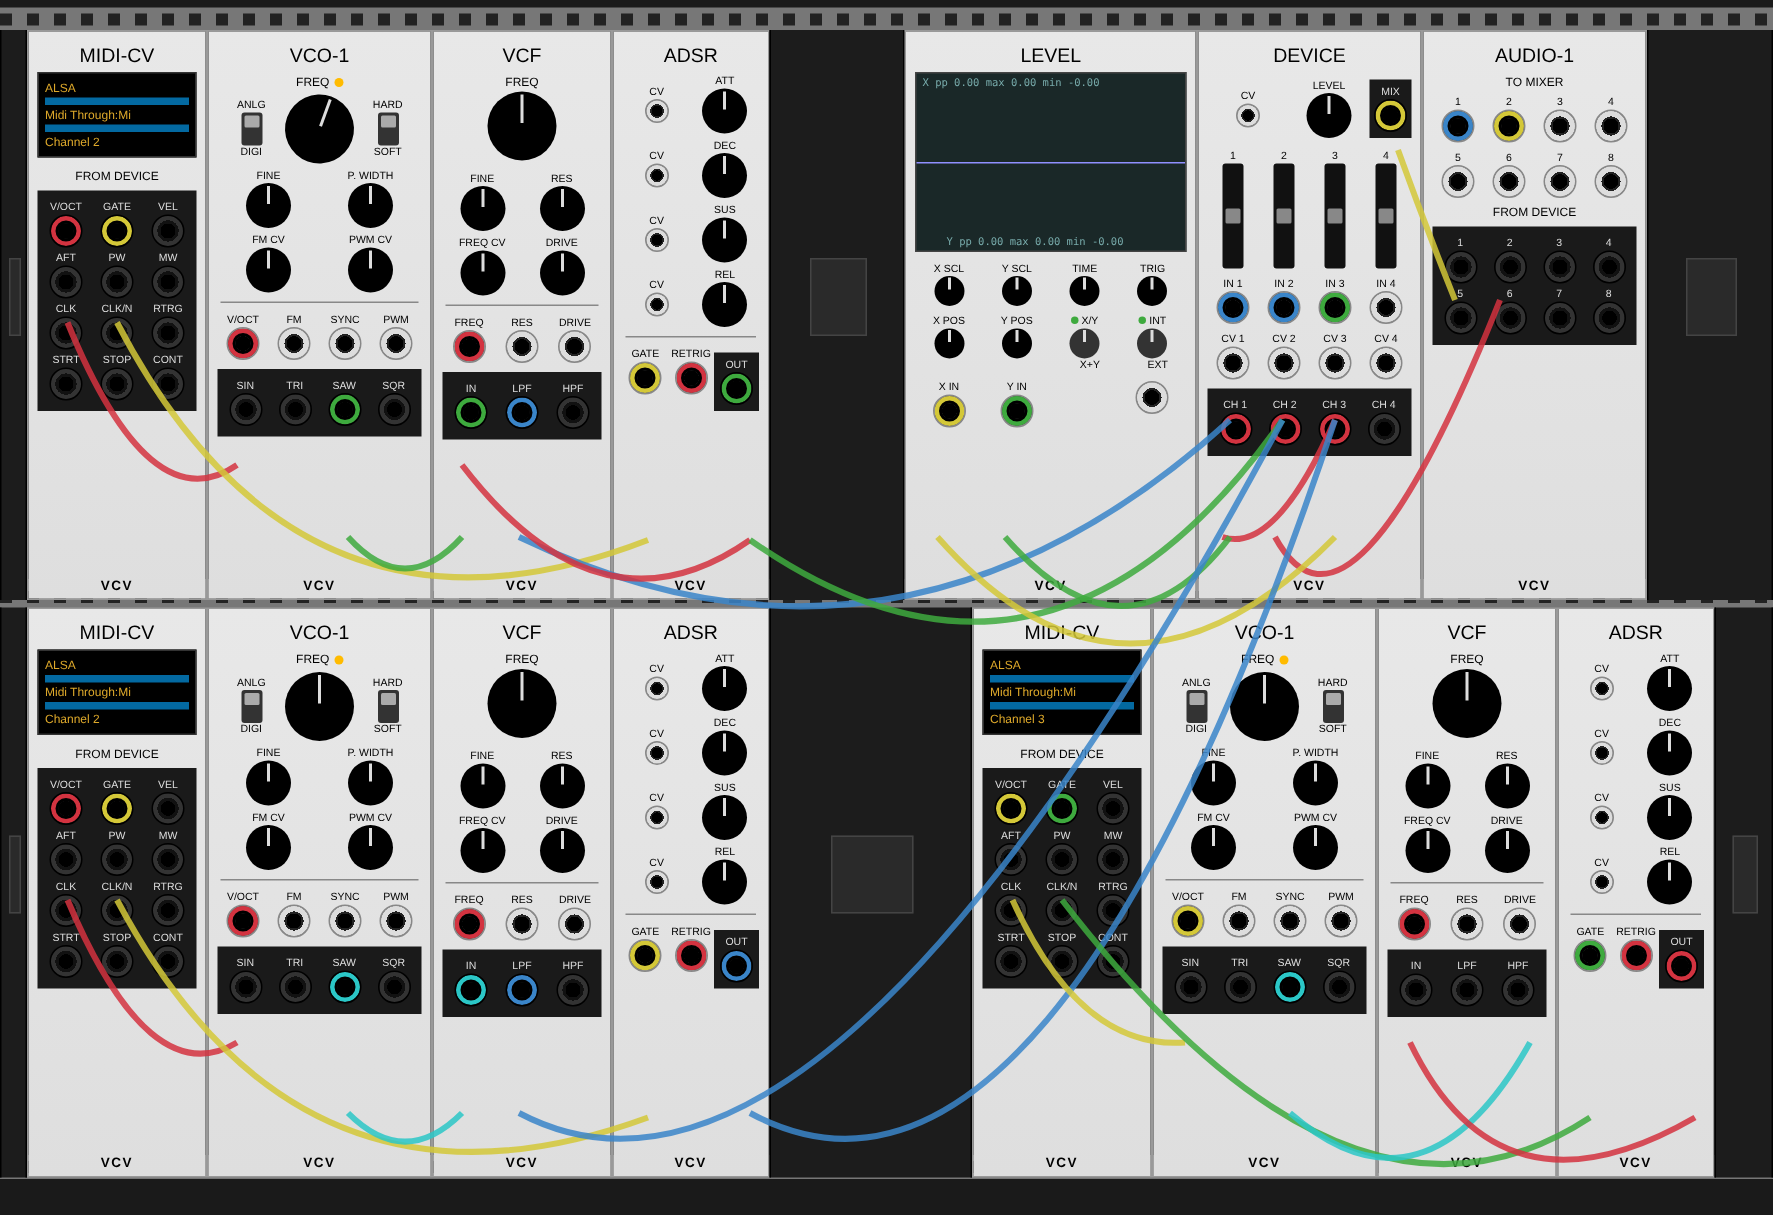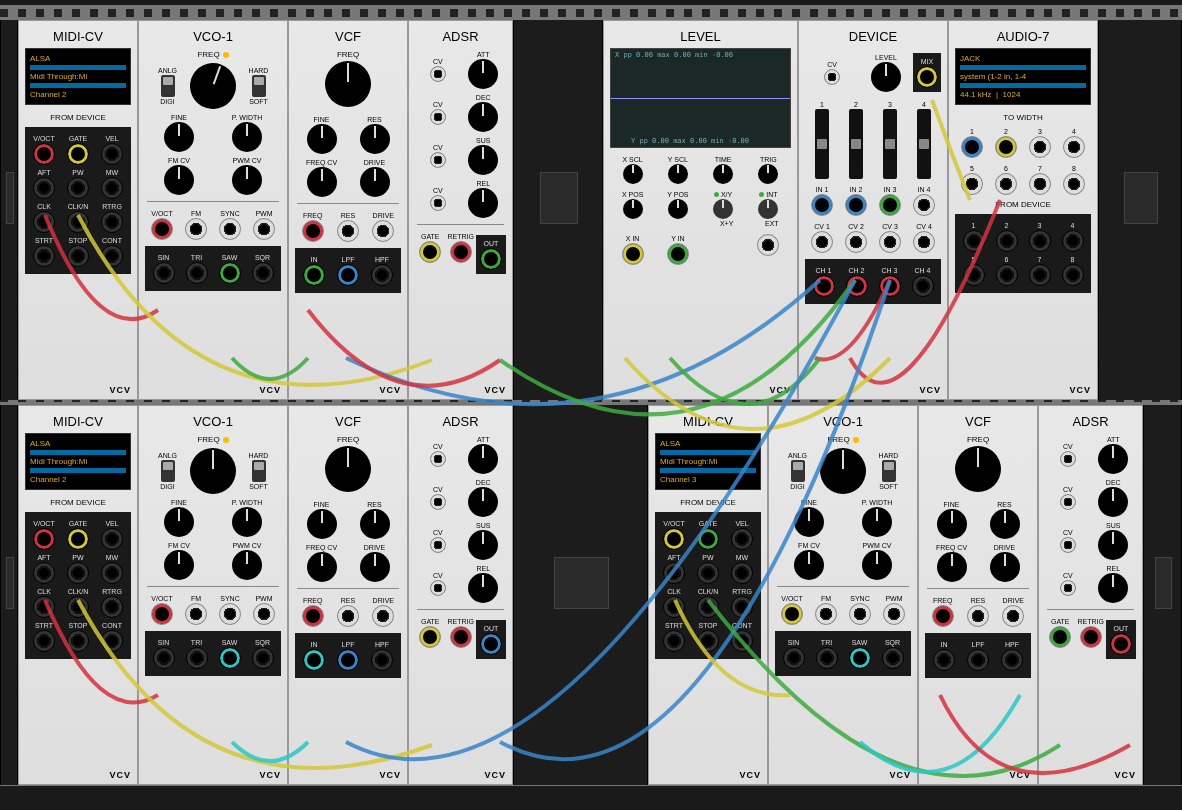--- a/index.html
+++ b/index.html
@@ -25,26 +25,26 @@
   .jack.c-cyan{box-shadow:0 0 0 3px #2bc7c7 inset,0 0 0 5px #000 inset}
   .jdark{background:radial-gradient(circle,#000 0 35%,#111 35% 50%,#333 50% 80%,#111 80% 100%);border:1px solid #000}
   .jgroup{display:flex;justify-content:space-around;margin:3px 0}
   .col{display:flex;flex-direction:column;align-items:center;flex:1}
   .lbl{font-size:7px;text-align:center;margin:1px 0}
   .display{background:#000;border:1px solid #333;padding:3px 4px;font-family:monospace;font-size:8px;color:#dda82a;margin-bottom:6px}
   .display div{border-bottom:5px solid #0369a1;padding:2px 0;white-space:nowrap;overflow:hidden}
   .display div:last-child{border:none}
   .darkbox{background:#1a1a1a;padding:4px 2px;margin:3px 0}
   .darkbox .lbl{color:#ddd}
-  .footer{margin-top:auto;text-align:right;font-size:9px;font-weight:bold;letter-spacing:1px;padding-top:4px}
+  .footer{margin-top:auto;text-align:center;font-size:9px;font-weight:bold;letter-spacing:1px;padding-top:4px}
   .hr{height:1px;background:#888;margin:4px 2px}
   .switch{width:14px;height:22px;background:#333;border-radius:2px;margin:0 auto;position:relative}
   .switch::after{content:"";position:absolute;width:10px;height:8px;background:#aaa;left:2px;top:2px;border-radius:1px}
   .row{display:flex;justify-content:space-around;align-items:center;margin:2px 0}
-  .scope-screen{background:#1a2828;height:100px;border:1px solid #444;position:relative;margin-bottom:4px}
+  .scope-screen{background:#1a2828;height:120px;border:1px solid #444;position:relative;margin-bottom:4px}
   .scope-line{position:absolute;width:100%;height:1px;background:#9090ff;top:50%}
   .scope-txt{position:absolute;color:#7aa;font-size:7px;font-family:monospace}
   .fader{width:14px;height:70px;background:#111;border-radius:2px;margin:0 auto;position:relative}
   .fader::after{content:"";position:absolute;width:10px;height:10px;background:#888;left:2px;top:30px;border-radius:1px}
   .gap{background:#1c1c1c;border-left:1px solid #000;border-right:1px solid #000;position:relative}
   .gap::before{content:"";position:absolute;left:30%;top:40%;width:40%;height:50px;background:#2a2a2a;border:1px solid #444}
   .leddot{width:5px;height:5px;border-radius:50%;display:inline-block}
   svg.cables{position:absolute;top:0;left:0;width:1182px;height:810px;pointer-events:none;z-index:10}
   svg.cables path{fill:none;stroke-width:4;opacity:0.85}
 </style>
@@ -477,27 +477,22 @@
           <div class="col">
             <div class="lbl">CH 4</div>
             <div class="jack jdark"></div>
           </div>
         </div>
       </div>
     <div class="footer">VCV</div>
   </div>
 
   <div class="module" style="width:150px">
-    <div class="mod-title">AUDIO-7</div>
-    <div class="display">
-      <div>JACK</div>
-      <div>system (1-2 in, 1-4</div>
-      <div><span>44.1 kHz</span> &nbsp;|&nbsp; <span>1024</span></div>
-    </div>
-    <div class="sub">TO WIDTH</div>
+    <div class="mod-title">AUDIO-1</div>
+    <div class="sub">TO MIXER</div>
     <div class="jgroup">
         <div class="col">
           <div class="lbl">1</div>
           <div class="jack c-blue"></div>
         </div>
         <div class="col">
           <div class="lbl">2</div>
           <div class="jack c-yellow"></div>
         </div>
         <div class="col">

